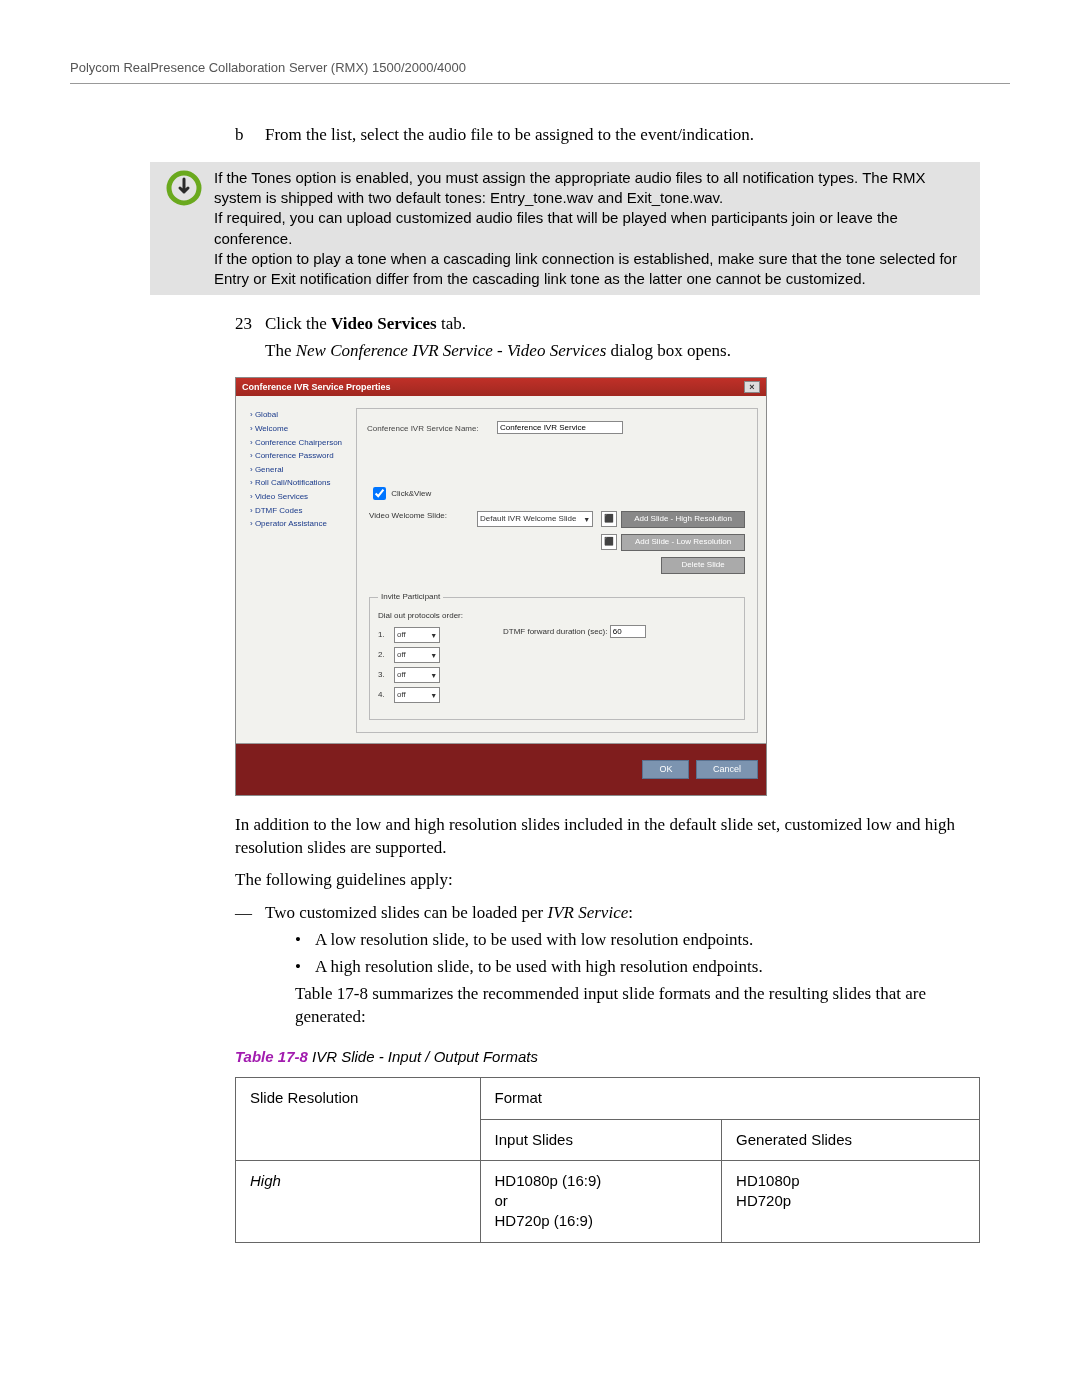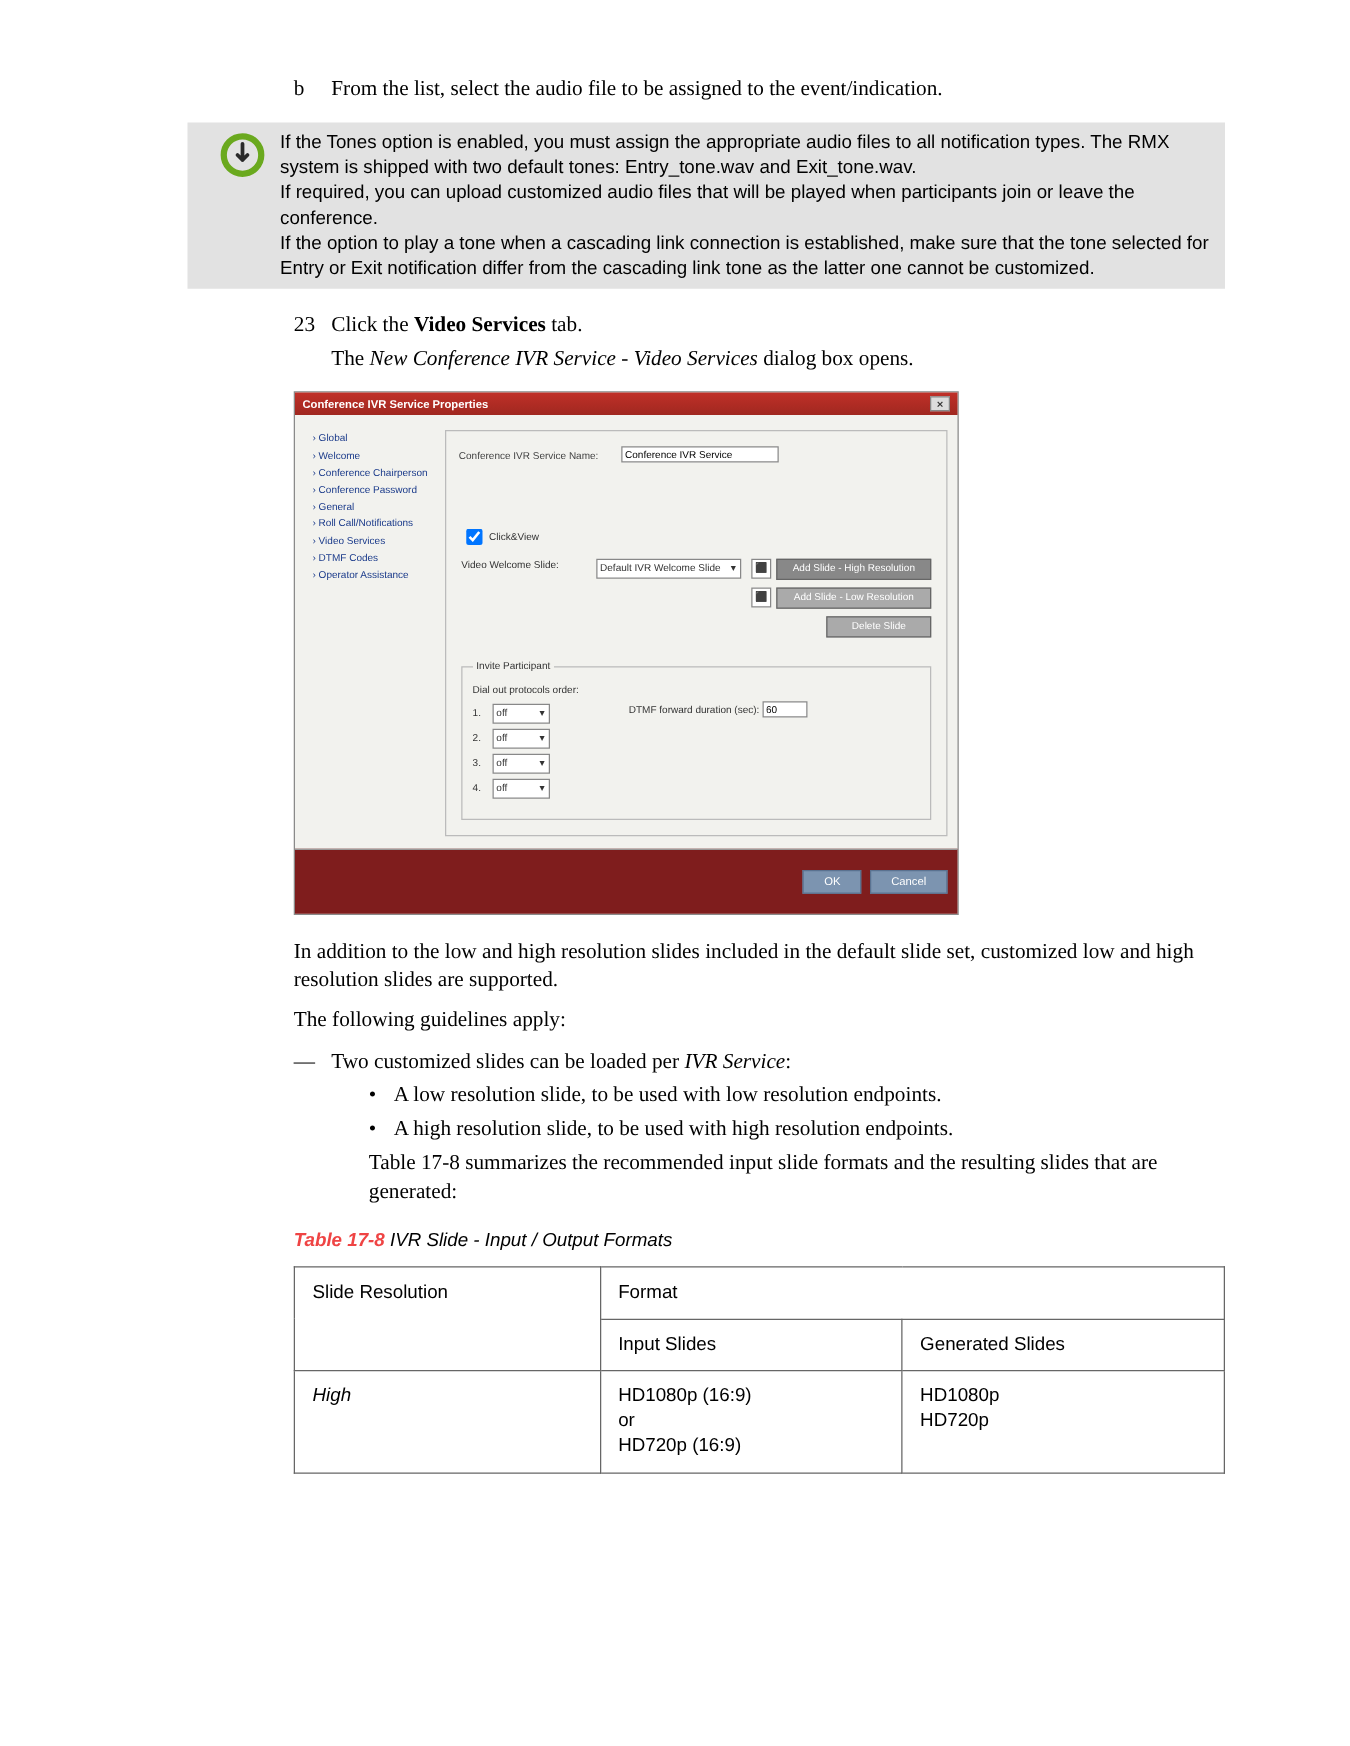--- a/index.html
+++ b/index.html
@@ -35,21 +35,21 @@
     margin-bottom: 15px;
   }
   .step-b .label { width: 30px; flex: 0 0 30px; }
   .step-b .text { flex: 1; }
 
   .note-box {
     margin-left: 80px;
     margin-right: 30px;
     background: #e2e2e2;
     display: flex;
-    padding: 6px 10px 6px 14px;
+    padding: 6px 10px 6px 4px;
     font-family: Arial, Helvetica, sans-serif;
     font-size: 15px;
     line-height: 1.35;
     margin-bottom: 18px;
   }
   .note-icon {
     width: 60px;
     display:flex;
     align-items:flex-start;
     justify-content:center;
@@ -165,21 +165,21 @@
   .bullet-row .dot { width:20px; flex:0 0 20px;}
   .bullet-row .txt { flex:1; }
   .indent60 { margin-left:60px; }
 
   .table-caption {
     font-family: Arial, Helvetica, sans-serif;
     font-size: 15px;
     margin-top: 18px;
     margin-bottom: 10px;
   }
-  .table-caption .red { color:#ef4444; font-weight:bold; font-style:italic;}
+  .table-caption .red { color:#a21caf; font-weight:bold; font-style:italic;}
   .table-caption .rest { font-style: italic; }
 
   table.fmt {
     width: 100%;
     border-collapse: collapse;
     font-family: Arial, Helvetica, sans-serif;
     font-size: 15px;
   }
   table.fmt th, table.fmt td {
     border:1px solid #666;
@@ -197,20 +197,21 @@
     font-size:14px;
     color:#555;
     display:flex;
     justify-content:space-between;
   }
 </style>
 </head>
 <body>
 
 <div class="page">
+  <div class="header-line">Polycom RealPresence Collaboration Server (RMX) 1500/2000/4000</div>
 
   <div class="content">
     <div class="step-b">
       <div class="label">b</div>
       <div class="text">From the list, select the audio file to be assigned to the event/indication.</div>
     </div>
   </div>
 
   <div class="note-box">
     <div class="note-icon">

